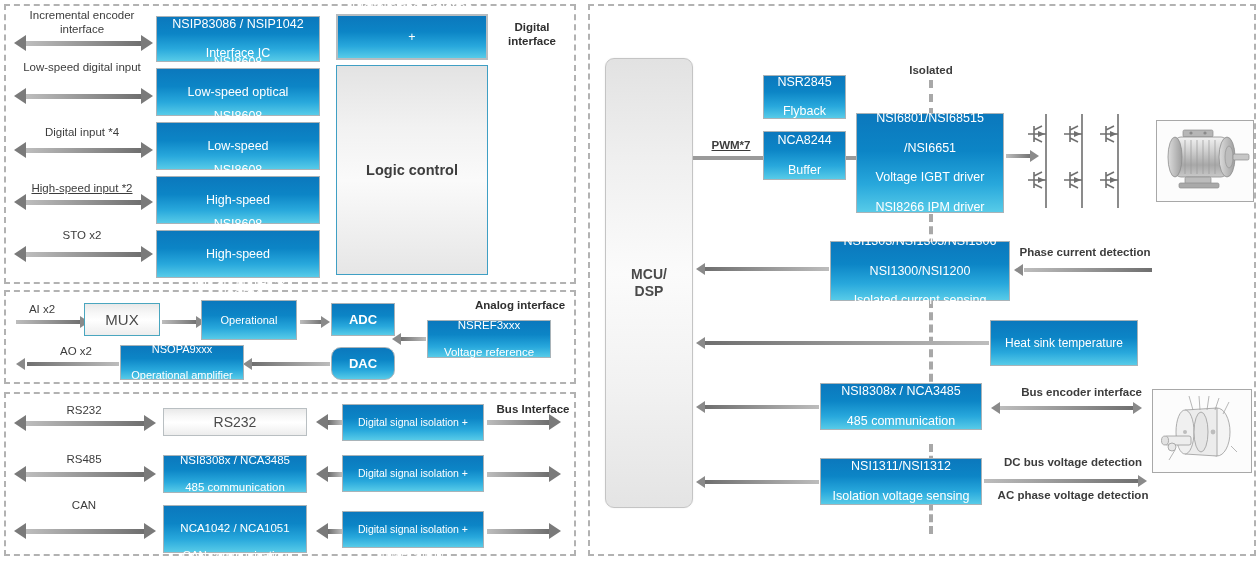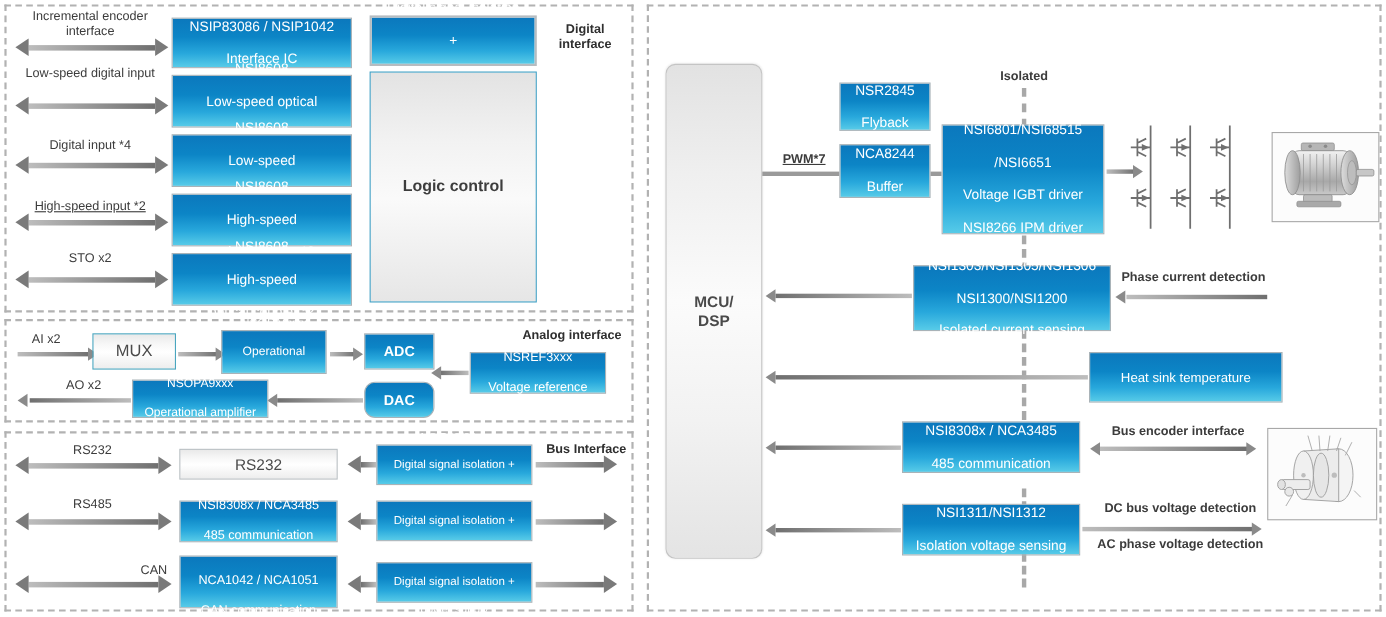--- a/index.html
+++ b/index.html
@@ -273,21 +273,21 @@
   <div class="chip" style="left:342px;top:455px;width:142px;height:37px;font-size:10.5px;">
     <span>
       <span>NSIP88/89xx</span><br>
       <span>Digital signal isolation +</span><br>
       <span>power supply</span>
     </span>
   </div>
   <div class="hline grad-r" style="left:487px;top:472px;width:62px;"></div>
   <div class="arrowhead ah-right" style="left:549px;top:466px;"></div>
 
-  <div class="lbl" style="left:16px;top:512px;width:136px;text-align:right;"><span>CAN</span></div>
+  <div class="lbl" style="left:16px;top:498px;width:136px;"><span>CAN</span></div>
   <div class="hline grad-r" style="left:26px;top:529px;width:118px;"></div>
   <div class="arrowhead ah-left" style="left:14px;top:523px;"></div>
   <div class="arrowhead ah-right" style="left:144px;top:523px;"></div>
 
   <div class="chip" style="left:163px;top:505px;width:144px;height:48px;font-size:11.5px;">
     <span>
       <span>NSI1042  / NSI1050</span><br>
       <span>NCA1042  / NCA1051</span><br>
       <span>CAN  communication</span>
     </span>
@@ -422,40 +422,40 @@
       <span>Isolated current sensing</span>
     </span>
   </div>
   <div class="hline grad-l thin" style="left:705px;top:267px;width:124px;"></div>
   <div class="arrowhead ah-left-sm" style="left:696px;top:263px;"></div>
 
   <div class="lbl b" style="left:1012px;top:245px;width:146px;"><span>Phase current  detection</span></div>
   <div class="hline grad-r thin" style="left:1024px;top:268px;width:128px;"></div>
   <div class="arrowhead ah-left-sm" style="left:1014px;top:264px;"></div>
 
-  <div class="chip" style="left:990px;top:320px;width:176px;height:46px;font-size:12px;">
+  <div class="chip" style="left:990px;top:320px;width:148px;height:46px;font-size:12px;">
     <span>
       <span>NST1001</span><br>
       <span>Heat sink temperature</span><br>
       <span>measurement</span>
     </span>
   </div>
   <div class="hline grad-l thin" style="left:705px;top:341px;width:284px;"></div>
   <div class="arrowhead ah-left-sm" style="left:696px;top:337px;"></div>
 
   <div class="chip" style="left:820px;top:383px;width:162px;height:47px;font-size:12.5px;">
     <span>
       <span>NSI8308x / NCA3485</span><br>
       <span>485 communication</span>
     </span>
   </div>
   <div class="hline grad-l thin" style="left:705px;top:405px;width:114px;"></div>
   <div class="arrowhead ah-left-sm" style="left:696px;top:401px;"></div>
 
-  <div class="lbl b" style="left:1000px;top:385px;width:142px;"><span>Bus encoder  interface</span></div>
+  <div class="lbl b" style="left:1000px;top:385px;width:142px;text-align:right;"><span>Bus encoder  interface</span></div>
   <div class="hline grad-r thin" style="left:1000px;top:406px;width:134px;"></div>
   <div class="arrowhead ah-left-sm" style="left:991px;top:402px;"></div>
   <div class="arrowhead ah-right-sm" style="left:1133px;top:402px;"></div>
 
   <div class="chip" style="left:820px;top:458px;width:162px;height:47px;font-size:12.5px;">
     <span>
       <span>NSI1311/NSI1312</span><br>
       <span>Isolation voltage sensing</span>
     </span>
   </div>

